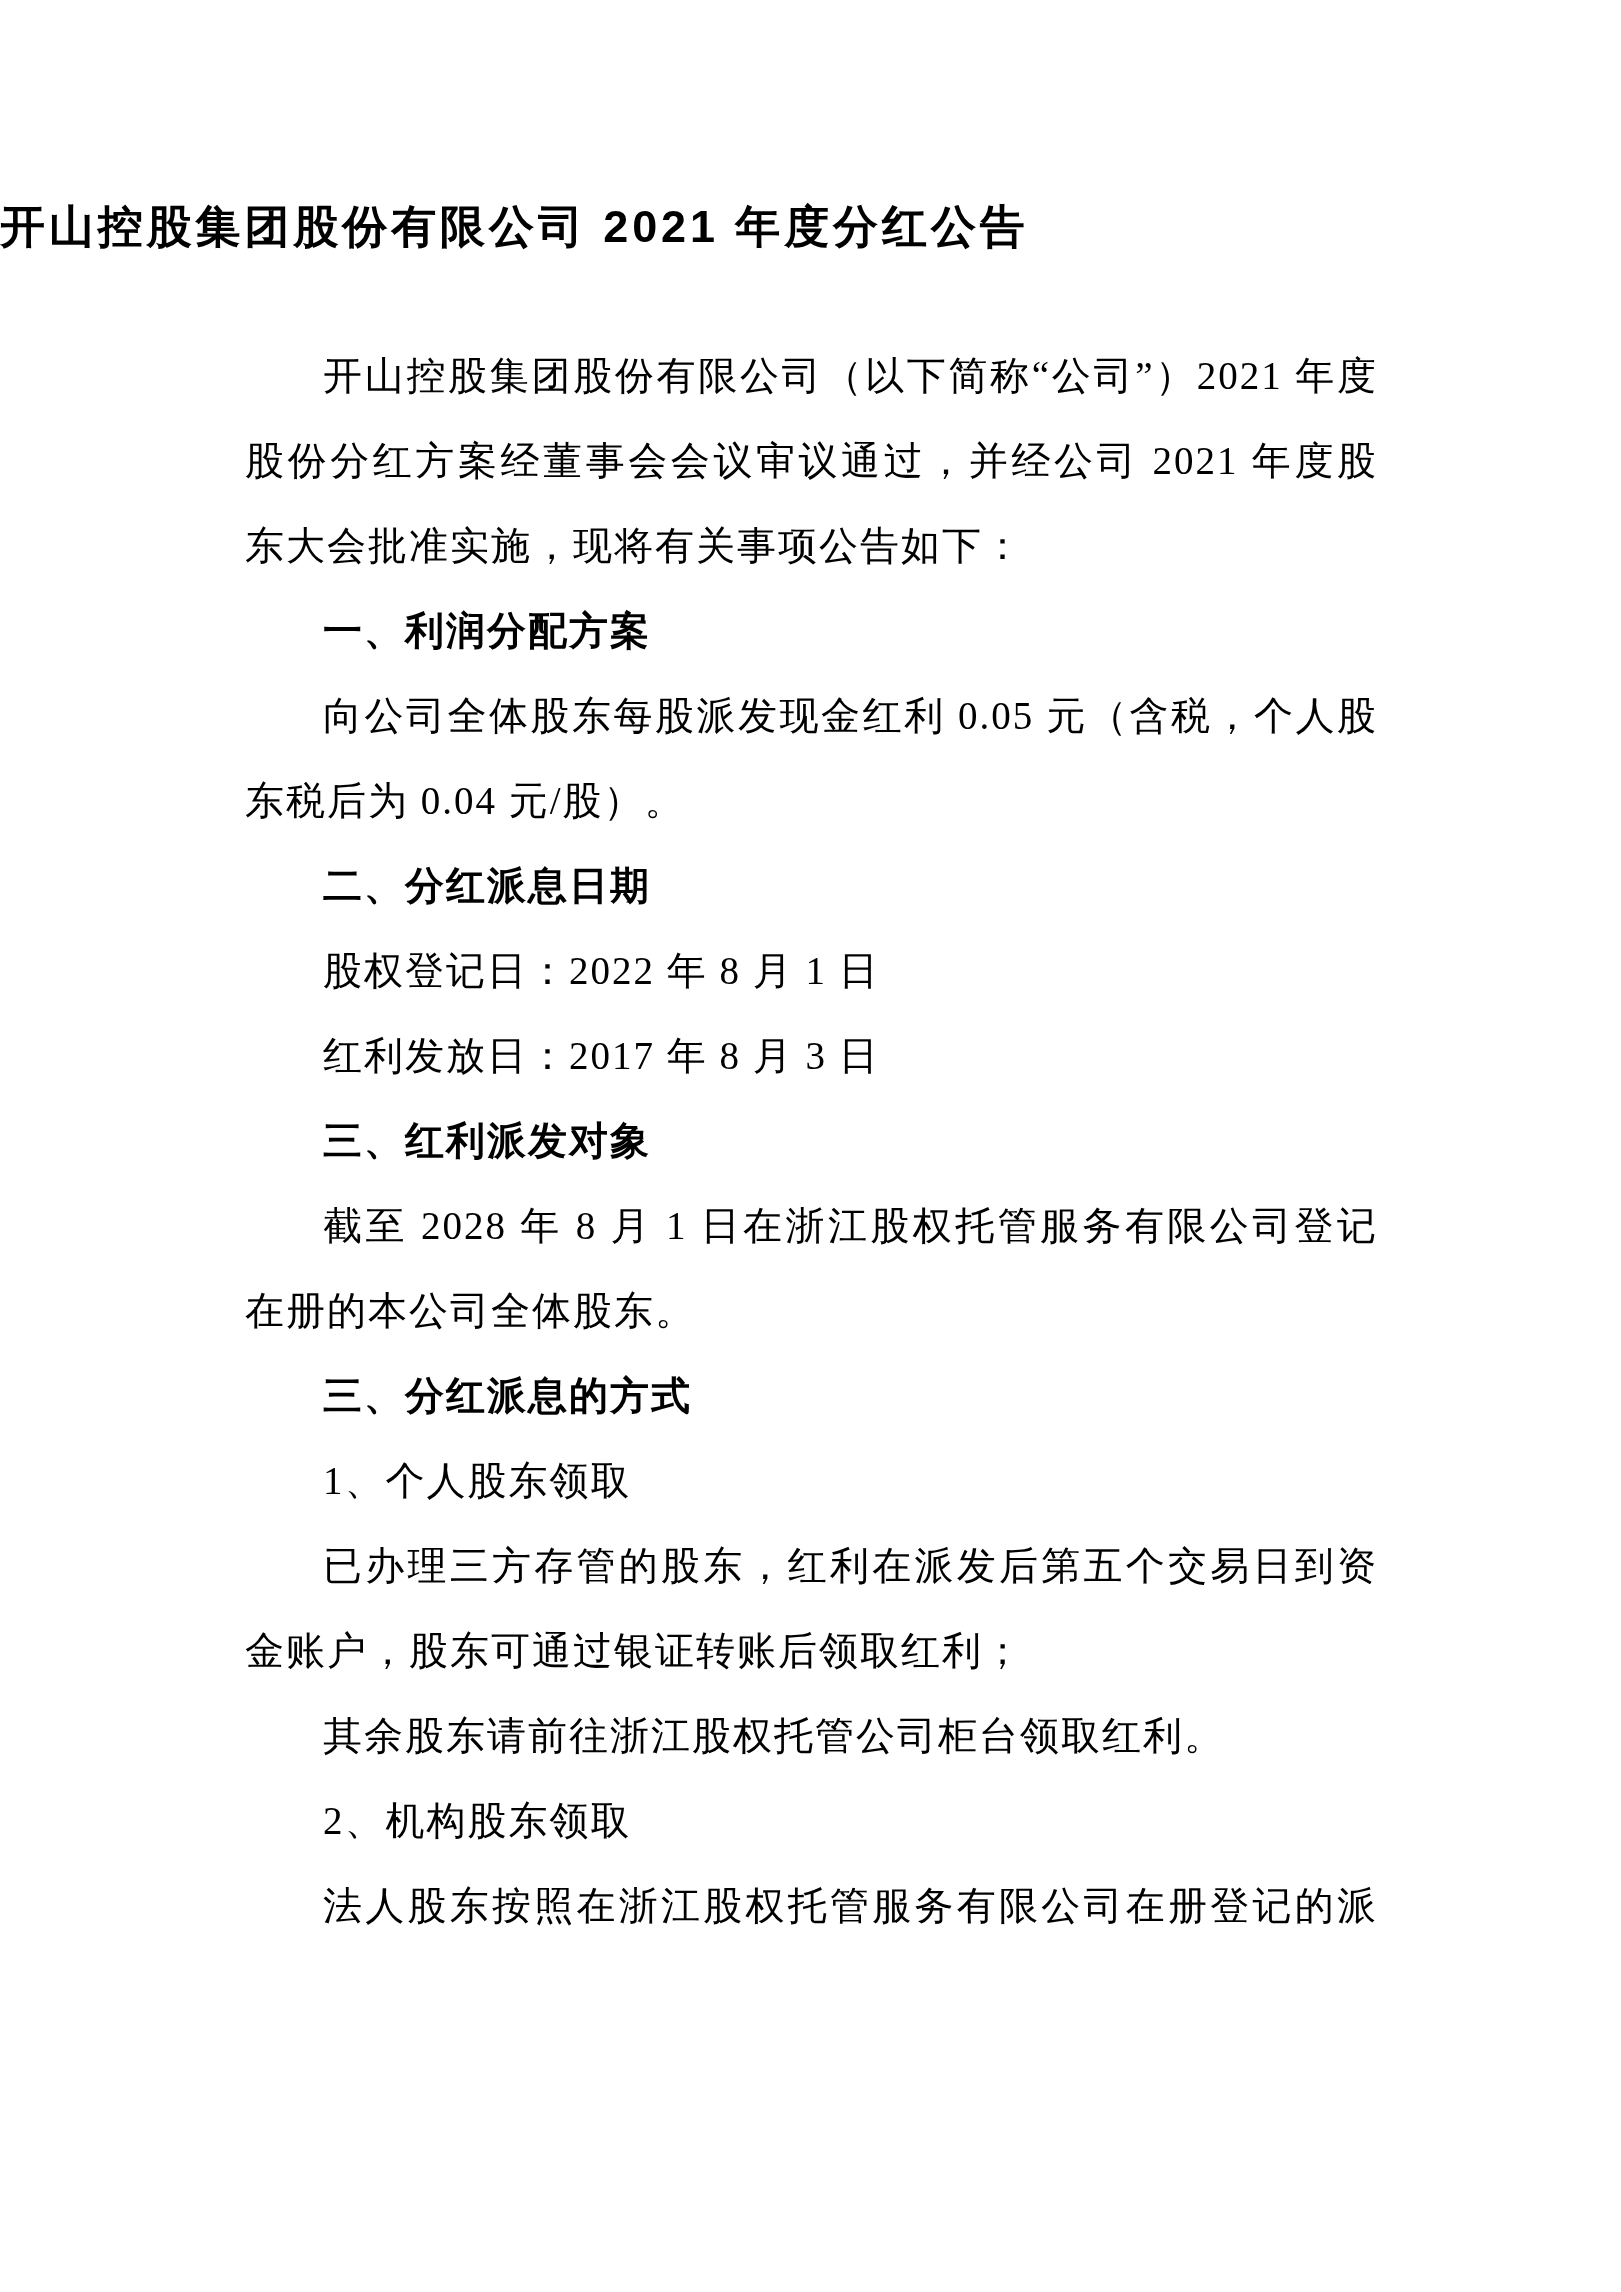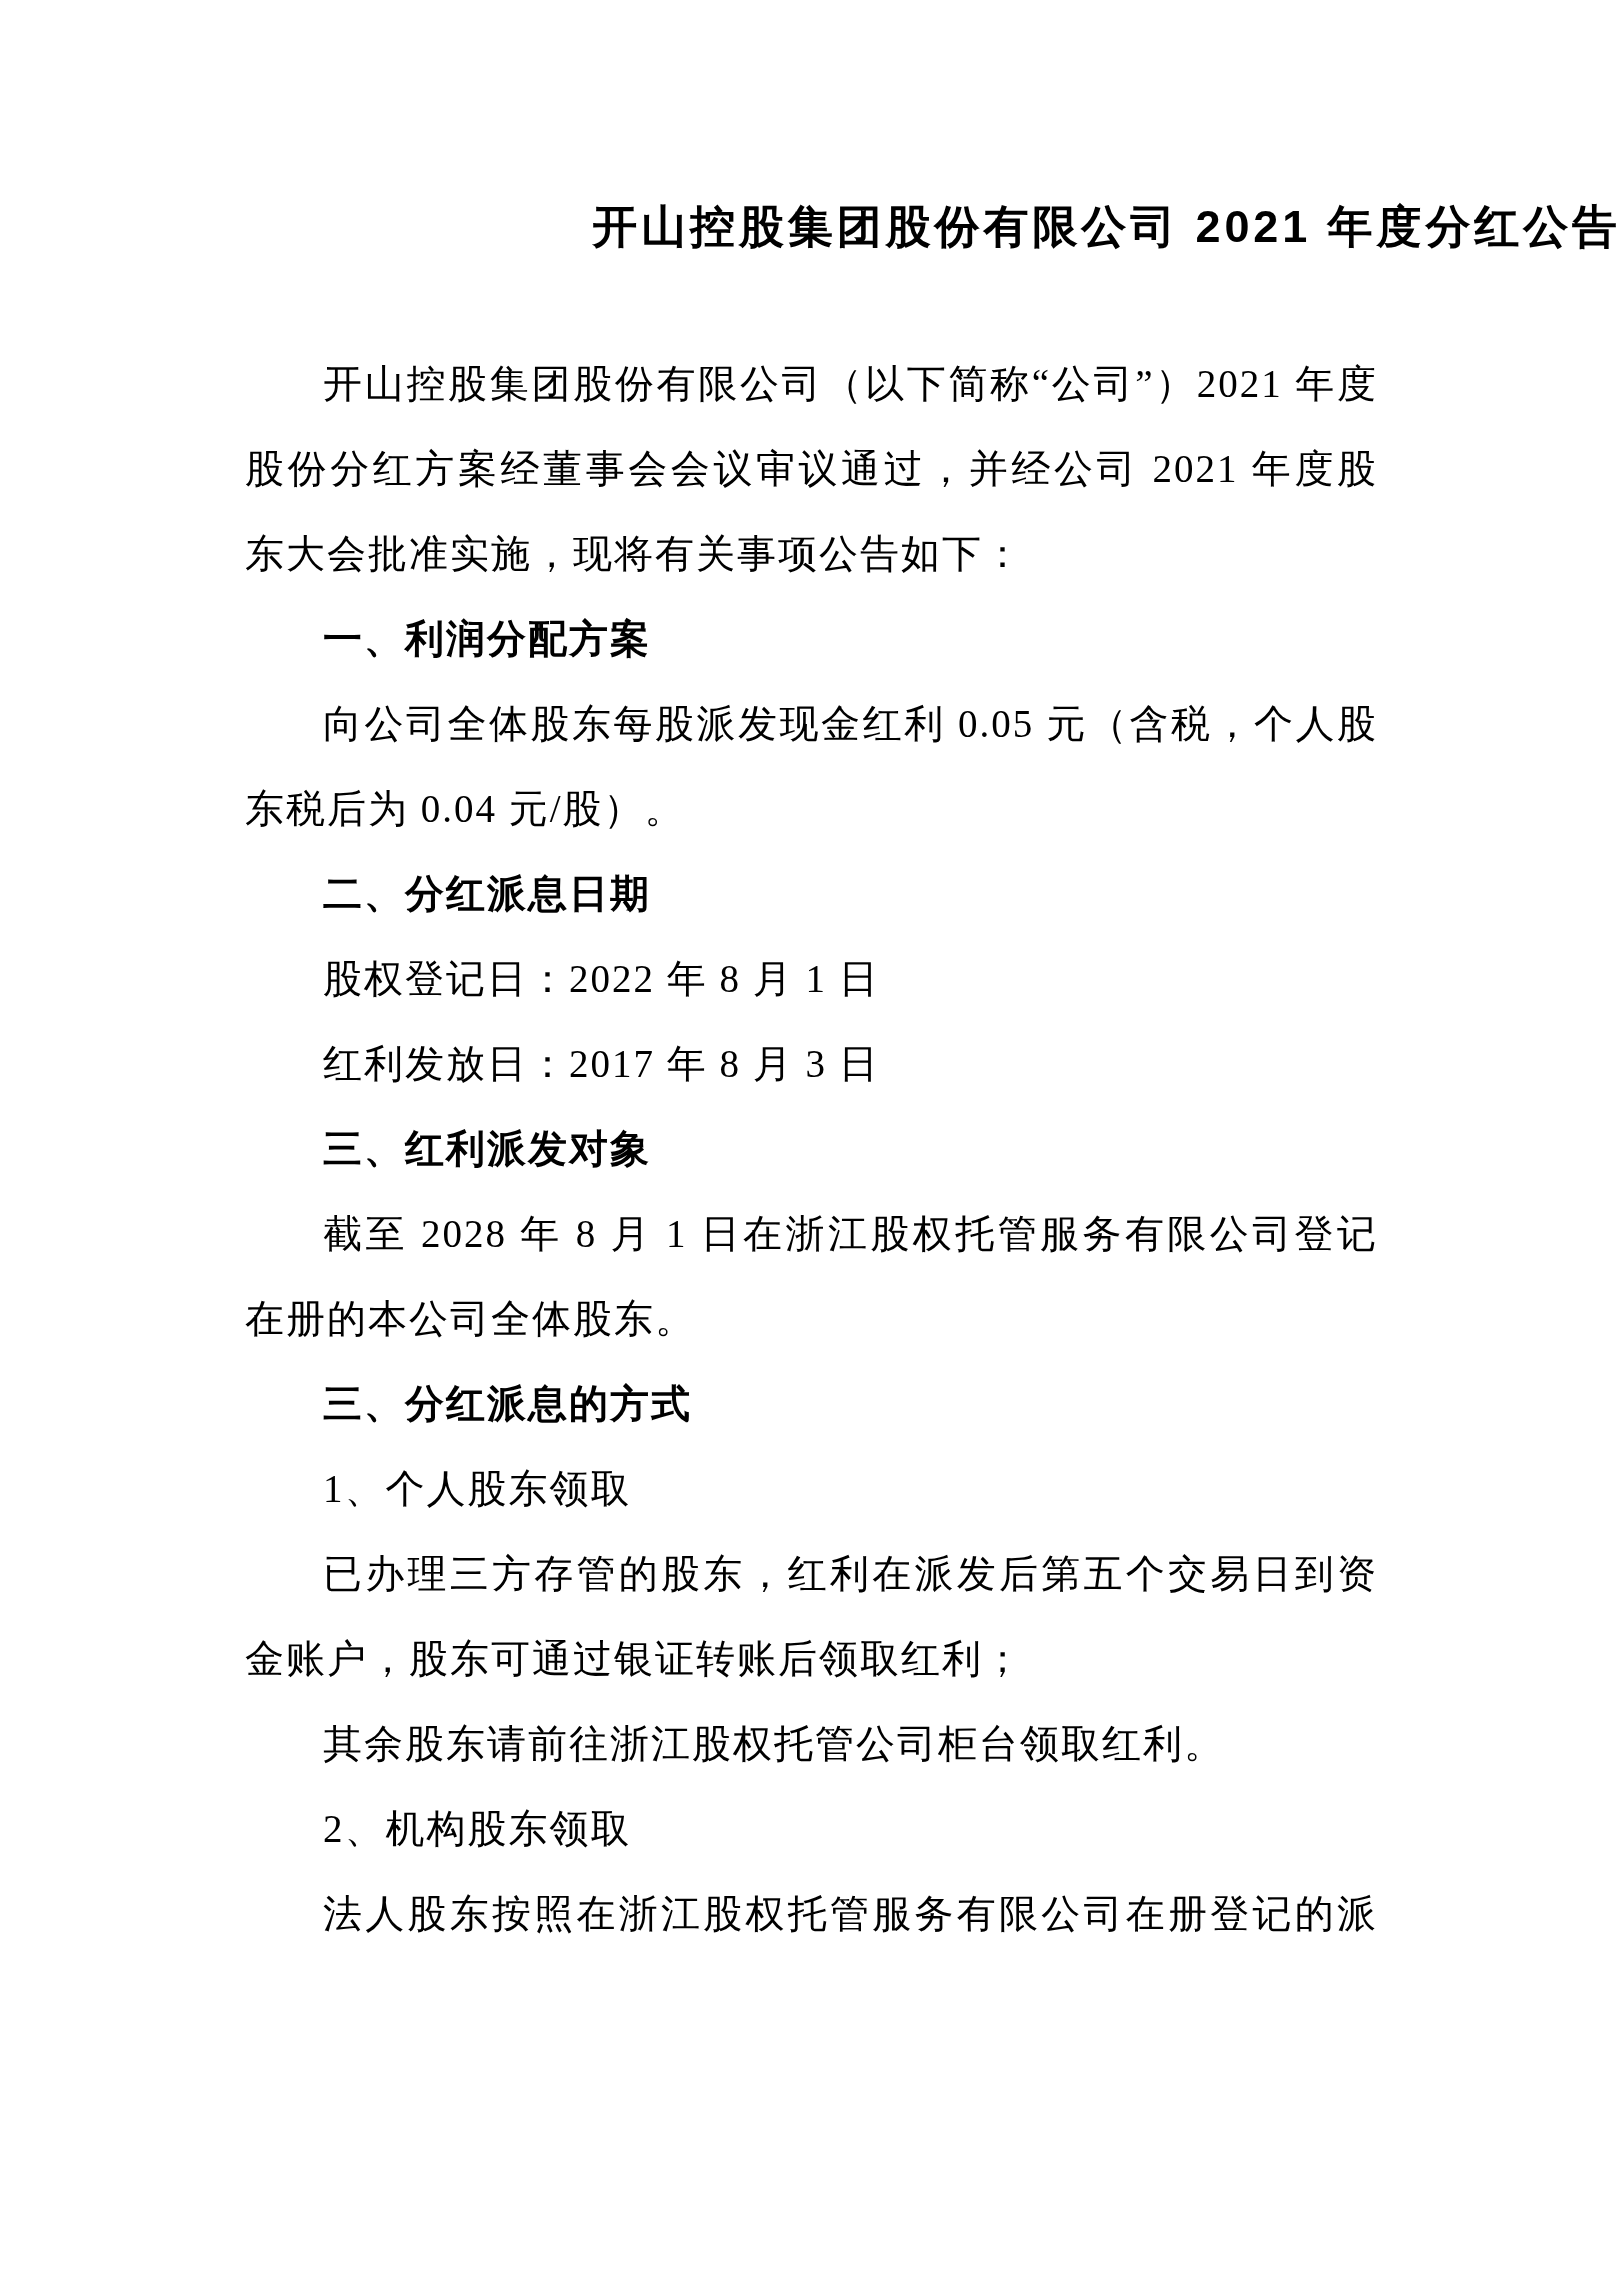--- a/index.html
+++ b/index.html
@@ -11,31 +11,31 @@
     background: #ffffff;
     color: #000000;
     font-family: "Liberation Serif", serif;
     overflow: hidden;
   }
   .doc-title {
     position: absolute;
     top: 184px;
     left: 0;
     width: 100%;
-    text-align: right;
+    text-align: left;
     font-family: "Liberation Sans", sans-serif;
     font-weight: 700;
     font-size: 45px;
     letter-spacing: 3.9px;
     line-height: 85px;
     color: #000000;
   }
   .doc-body {
     position: absolute;
-    top: 341px;
+    top: 333px;
     left: 245px;
     width: 1133px;
   }
   .doc-body p {
     font-size: 39px;
     line-height: 85px;
     letter-spacing: 2px;
     text-indent: 2em;
     text-align: justify;
     color: #000000;

